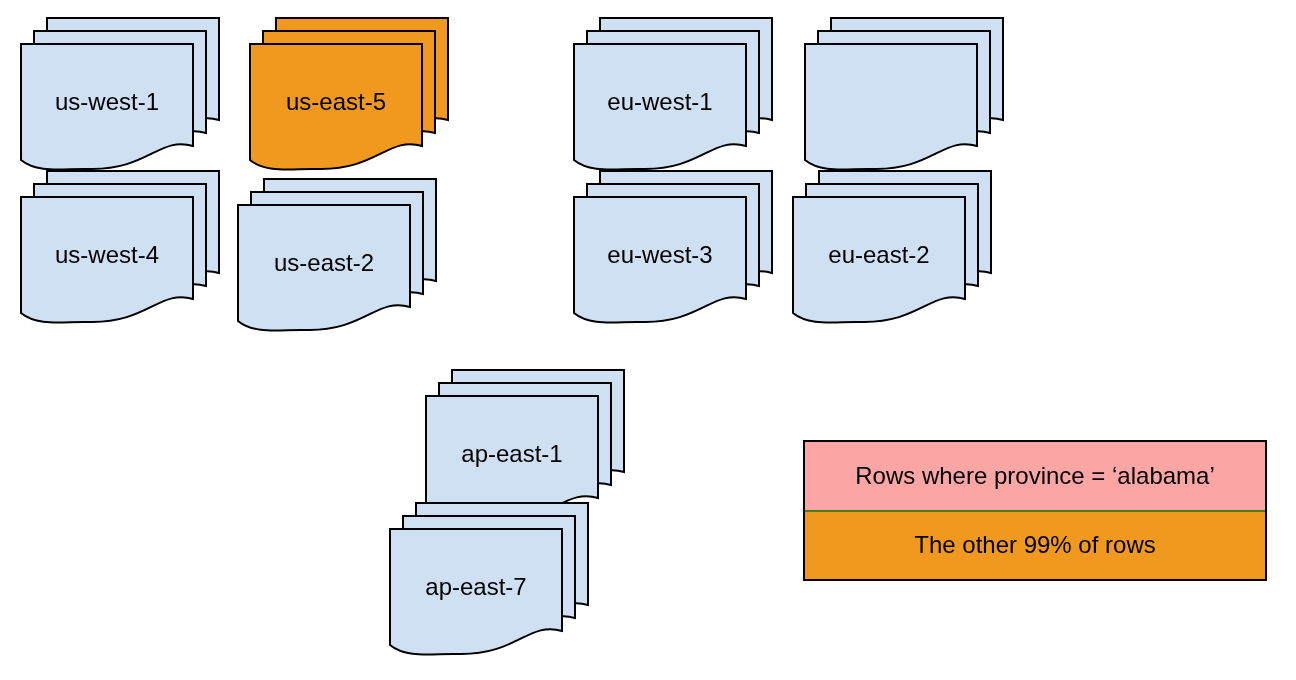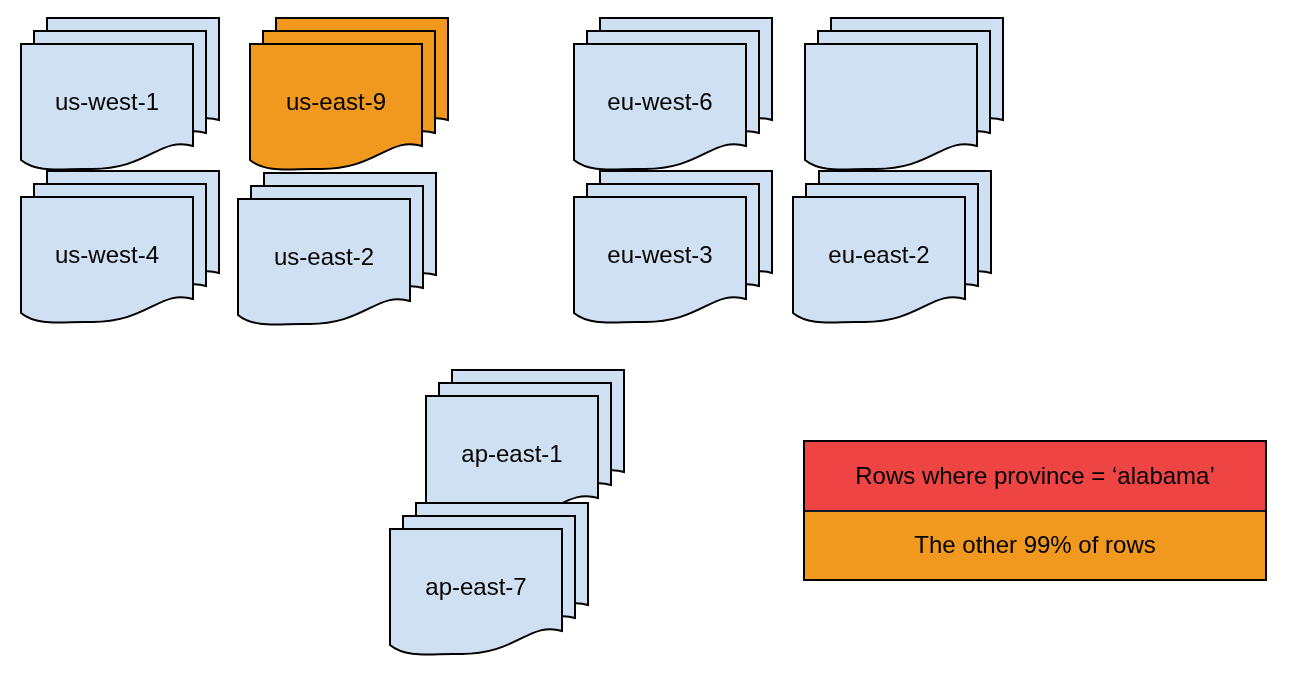--- a/index.html
+++ b/index.html
@@ -54,21 +54,21 @@
   .legend-row {
     flex: 1;
     display: flex;
     align-items: center;
     justify-content: center;
     font-size: 24px;
     color: #000000;
     white-space: nowrap;
   }
   .legend-row + .legend-row {
-    border-top: 2px solid #0f172a;
+    border-top: 2px solid #4d7c0f;
   }
 </style>
 </head>
 <body>
 
 <div id="canvas">
 
   <div class="stack" style="left:20px;  top:17px;">
     <svg width="200" height="156" viewBox="0 0 200 156">
       <path class="doc" transform="translate(26,0)" d="M1,1 H173 V103 C140,93 128,127 70,126 C45,125 18,131 1,117 Z" stroke-width="2" fill="#CFE0F2" stroke="#000000"></path>
@@ -77,50 +77,50 @@
     </svg>
     <div class="stack-label">us-west-1</div>
   </div>
 
   <div class="stack" style="left:249px; top:17px;">
     <svg width="200" height="156" viewBox="0 0 200 156">
       <path class="doc" transform="translate(26,0)" d="M1,1 H173 V103 C140,93 128,127 70,126 C45,125 18,131 1,117 Z" stroke-width="2" fill="#F0991E" stroke="#000000"></path>
       <path class="doc" transform="translate(13,13)" d="M1,1 H173 V103 C140,93 128,127 70,126 C45,125 18,131 1,117 Z" stroke-width="2" fill="#F0991E" stroke="#000000"></path>
       <path class="doc" transform="translate(0,26)" d="M1,1 H173 V103 C140,93 128,127 70,126 C45,125 18,131 1,117 Z" stroke-width="2" fill="#F0991E" stroke="#000000"></path>
     </svg>
-    <div class="stack-label">us-east-9</div>
+    <div class="stack-label">us-east-5</div>
   </div>
 
   <div class="stack" style="left:573px; top:17px;">
     <svg width="200" height="156" viewBox="0 0 200 156">
       <path class="doc" transform="translate(26,0)" d="M1,1 H173 V103 C140,93 128,127 70,126 C45,125 18,131 1,117 Z" stroke-width="2" fill="#CFE0F2" stroke="#000000"></path>
       <path class="doc" transform="translate(13,13)" d="M1,1 H173 V103 C140,93 128,127 70,126 C45,125 18,131 1,117 Z" stroke-width="2" fill="#CFE0F2" stroke="#000000"></path>
       <path class="doc" transform="translate(0,26)" d="M1,1 H173 V103 C140,93 128,127 70,126 C45,125 18,131 1,117 Z" stroke-width="2" fill="#CFE0F2" stroke="#000000"></path>
     </svg>
-    <div class="stack-label">eu-west-6</div>
+    <div class="stack-label">eu-west-1</div>
   </div>
 
   <div class="stack" style="left:804px; top:17px;">
     <svg width="200" height="156" viewBox="0 0 200 156">
       <path class="doc" transform="translate(26,0)" d="M1,1 H173 V103 C140,93 128,127 70,126 C45,125 18,131 1,117 Z" stroke-width="2" fill="#CFE0F2" stroke="#000000"></path>
       <path class="doc" transform="translate(13,13)" d="M1,1 H173 V103 C140,93 128,127 70,126 C45,125 18,131 1,117 Z" stroke-width="2" fill="#CFE0F2" stroke="#000000"></path>
       <path class="doc" transform="translate(0,26)" d="M1,1 H173 V103 C140,93 128,127 70,126 C45,125 18,131 1,117 Z" stroke-width="2" fill="#CFE0F2" stroke="#000000"></path>
     </svg>
   </div>
 
   <div class="stack" style="left:20px;  top:170px;">
     <svg width="200" height="156" viewBox="0 0 200 156">
       <path class="doc" transform="translate(26,0)" d="M1,1 H173 V103 C140,93 128,127 70,126 C45,125 18,131 1,117 Z" stroke-width="2" fill="#CFE0F2" stroke="#000000"></path>
       <path class="doc" transform="translate(13,13)" d="M1,1 H173 V103 C140,93 128,127 70,126 C45,125 18,131 1,117 Z" stroke-width="2" fill="#CFE0F2" stroke="#000000"></path>
       <path class="doc" transform="translate(0,26)" d="M1,1 H173 V103 C140,93 128,127 70,126 C45,125 18,131 1,117 Z" stroke-width="2" fill="#CFE0F2" stroke="#000000"></path>
     </svg>
     <div class="stack-label">us-west-4</div>
   </div>
 
-  <div class="stack" style="left:237px; top:172px;text-align:right;">
+  <div class="stack" style="left:237px; top:178px;text-align:right;">
     <svg width="200" height="156" viewBox="0 0 200 156">
       <path class="doc" transform="translate(26,0)" d="M1,1 H173 V103 C140,93 128,127 70,126 C45,125 18,131 1,117 Z" stroke-width="2" fill="#CFE0F2" stroke="#000000"></path>
       <path class="doc" transform="translate(13,13)" d="M1,1 H173 V103 C140,93 128,127 70,126 C45,125 18,131 1,117 Z" stroke-width="2" fill="#CFE0F2" stroke="#000000"></path>
       <path class="doc" transform="translate(0,26)" d="M1,1 H173 V103 C140,93 128,127 70,126 C45,125 18,131 1,117 Z" stroke-width="2" fill="#CFE0F2" stroke="#000000"></path>
     </svg>
     <div class="stack-label">us-east-2</div>
   </div>
 
   <div class="stack" style="left:573px; top:170px;">
     <svg width="200" height="156" viewBox="0 0 200 156">
@@ -152,21 +152,21 @@
   <div class="stack" style="left:389px; top:502px;">
     <svg width="200" height="156" viewBox="0 0 200 156">
       <path class="doc" transform="translate(26,0)" d="M1,1 H173 V103 C140,93 128,127 70,126 C45,125 18,131 1,117 Z" stroke-width="2" fill="#CFE0F2" stroke="#000000"></path>
       <path class="doc" transform="translate(13,13)" d="M1,1 H173 V103 C140,93 128,127 70,126 C45,125 18,131 1,117 Z" stroke-width="2" fill="#CFE0F2" stroke="#000000"></path>
       <path class="doc" transform="translate(0,26)" d="M1,1 H173 V103 C140,93 128,127 70,126 C45,125 18,131 1,117 Z" stroke-width="2" fill="#CFE0F2" stroke="#000000"></path>
     </svg>
     <div class="stack-label">ap-east-7</div>
   </div>
 
   <div class="legend">
-    <div class="legend-row" style="background: #ef4444;">
+    <div class="legend-row" style="background: #fca5a5;">
       <span>Rows where province = ‘alabama’</span>
     </div>
     <div class="legend-row" style="background: rgb(240, 153, 30);">
       <span>The other 99% of rows</span>
     </div>
   </div>
 
 </div>
 
 </body></html>

